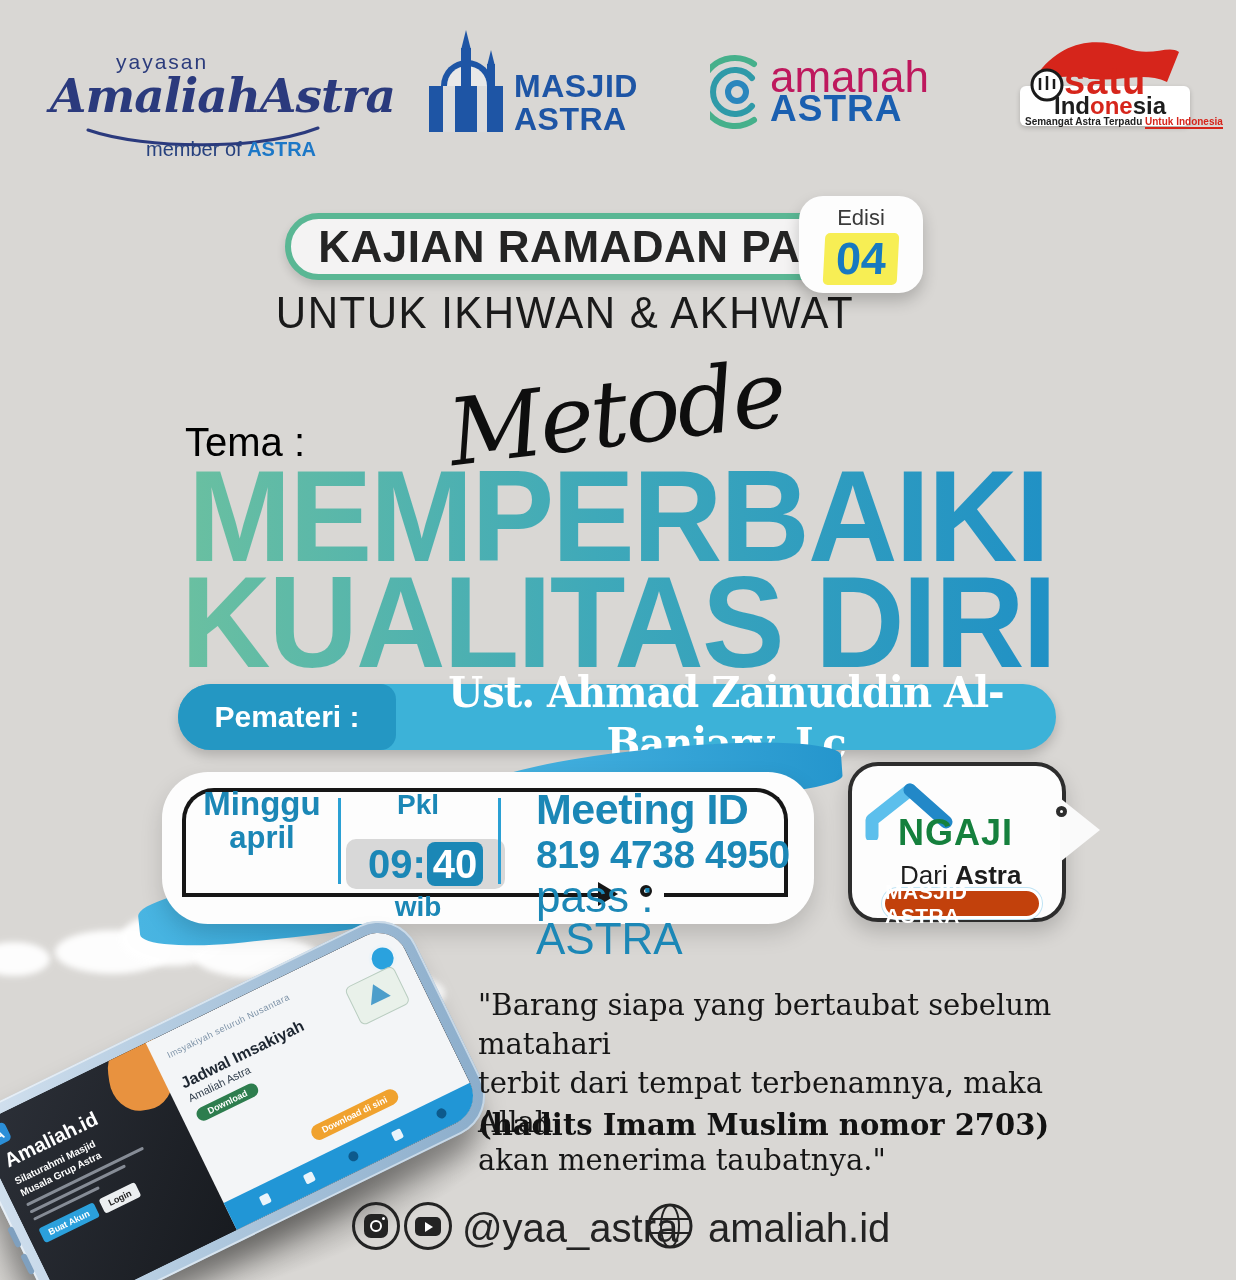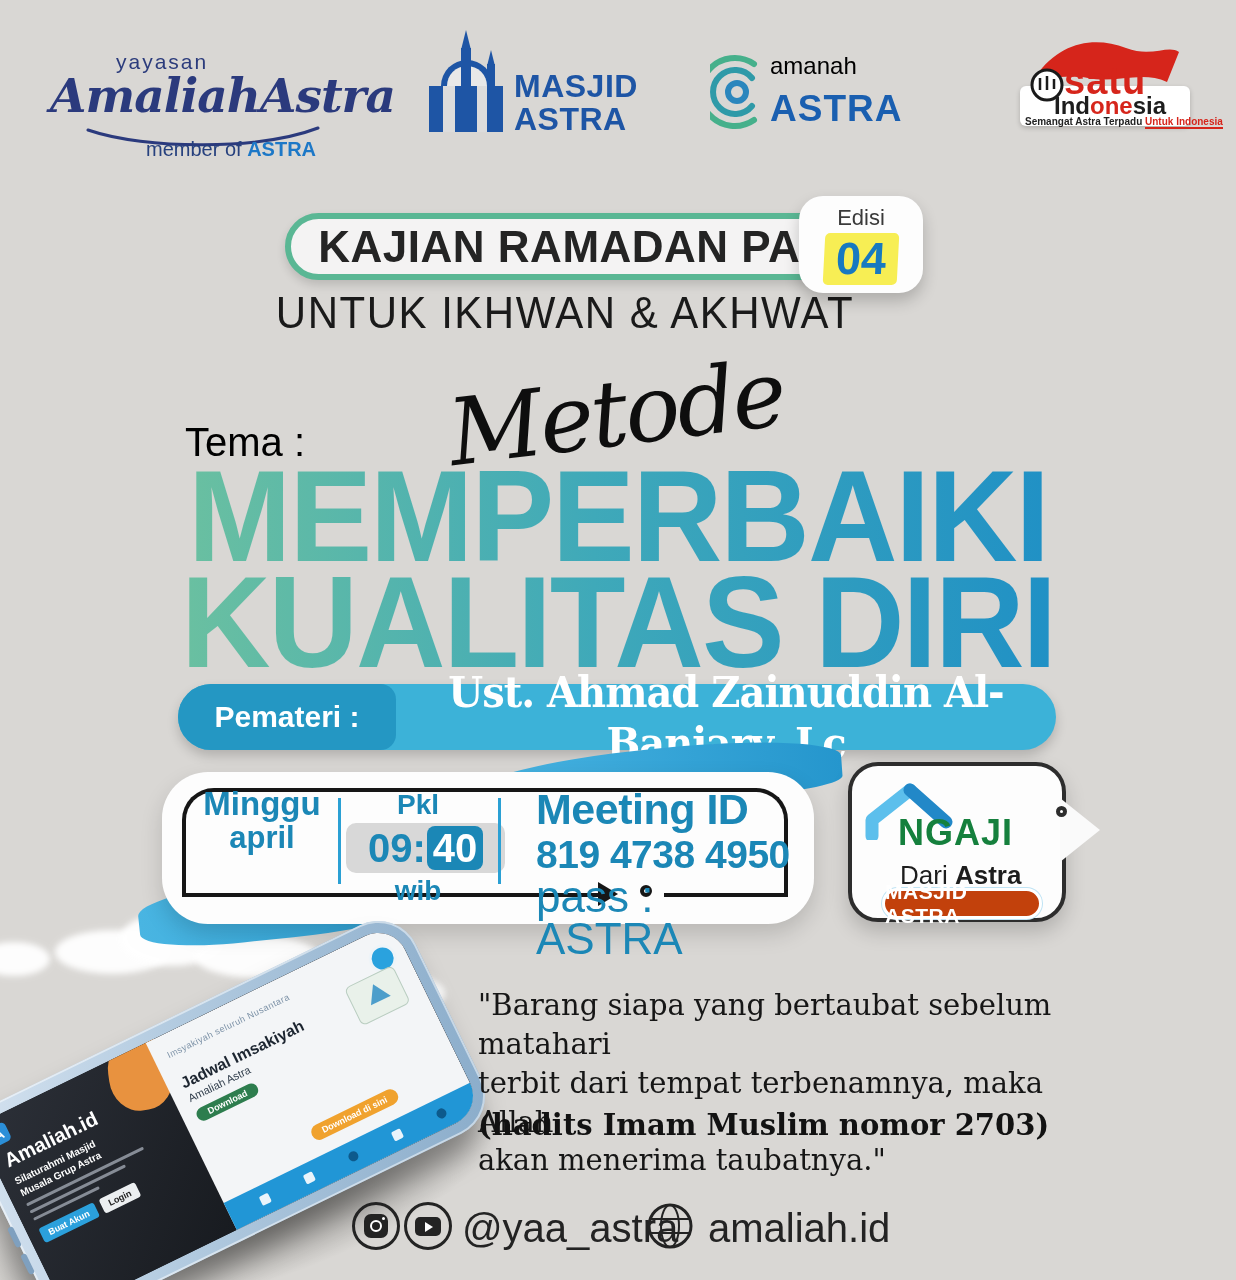--- a/index.html
+++ b/index.html
@@ -17,21 +17,21 @@
   .yayasan { left:116px; top:50px; font-size:21px; color:#2c3c7c; letter-spacing:2px; }
   .amaliah-script { left:50px; top:68px; font-family:"DejaVu Serif", serif; font-style:italic; font-weight:bold; font-size:47px; color:#2b3a7d; letter-spacing:-1px; }
   .amaliah-swash { left:86px; top:126px; }
   .member { left:146px; top:138px; font-size:20px; color:#27417e; }
   .member b { color:#1d78c7; font-weight:800; }
 
   .mosque-icon { left:423px; top:28px; }
   .masjid-text { left:514px; top:70px; font-size:32px; font-weight:800; color:#1e55a5; line-height:1.02; letter-spacing:.5px; }
 
   .arcs-icon { left:710px; top:54px; }
-  .amanah-l1 { left:770px; top:52px; font-size:24px; color:#000000; }
+  .amanah-l1 { left:770px; top:52px; font-size:44px; color:#be185d; }
   .amanah-l2 { left:770px; top:88px; font-size:37px; font-weight:800; color:#1a5fb0; letter-spacing:1px; }
 
   .satu-flag { left:1032px; top:34px; }
   .satu-box { left:1020px; top:86px; width:170px; height:40px; background:#fff; border-radius:6px; box-shadow:0 2px 5px rgba(0,0,0,.2); }
   .satu-fist { left:1028px; top:66px; }
   .satu-word { left:1064px; top:60px; font-size:38px; font-weight:800; color:#d6251b; letter-spacing:1px; }
   .satu-country { left:1054px; top:92px; font-size:24px; font-weight:700; color:#1d1d1d; }
   .satu-country .red { color:#d6251b; }
   .satu-tagline { left:1025px; top:116px; font-size:10px; font-weight:700; color:#222; white-space:nowrap; }
   .satu-tagline .red { color:#d6251b; border-bottom:2px solid #d6251b; }
@@ -70,21 +70,21 @@
   .sched-bl2 { left:664px; top:893px; width:122px; height:4px; background:#161616; z-index:3; }
   .sched-col { z-index:4; color:#1b87b6; text-align:center; }
   .col-day { left:188px; top:786px; width:148px; }
   .day-name { font-size:33px; font-weight:800; line-height:36px; }
   .day-num { font-size:76px; font-weight:800; line-height:70px; letter-spacing:-2px; }
   .day-month { font-size:31px; font-weight:600; line-height:32px; }
   .sched-div { width:3px; height:86px; background:#2aa0d4; top:798px; z-index:4; }
   .div1 { left:338px; } .div2 { left:498px; }
   .col-time { left:346px; top:790px; width:144px; }
   .time-label { font-size:28px; font-weight:700; line-height:30px; }
-  .clock { display:inline-flex; align-items:center; background:#d8d8d8; border-radius:10px; padding:3px 22px; margin-top:3px; }
+  .clock { display:inline-flex; align-items:center; background:#d8d8d8; border-radius:10px; padding:3px 22px; margin-top:19px; }
   .clock-h { font-size:40px; font-weight:800; color:#1b87b6; line-height:42px; }
   .clock-m { font-size:40px; font-weight:800; color:#fff; background:#1b87b6; border-radius:8px; padding:0 6px; line-height:44px; margin-left:1px; }
   .time-zone { font-size:28px; font-weight:600; line-height:32px; margin-top:2px; }
   .col-meet { left:536px; top:786px; width:260px; text-align:left; z-index:4; color:#1b87b6; }
   .meet-label { font-size:43px; font-weight:800; line-height:47px; letter-spacing:-.5px; }
   .meet-id { font-size:39px; font-weight:800; line-height:43px; letter-spacing:-.5px; }
   .meet-pass { font-size:44px; font-weight:400; line-height:42px; }
 
   
   .ngaji { left:848px; top:762px; width:218px; height:160px; background:#fdfdfd; border:4px solid #2d2d2d; border-radius:30px; box-shadow:0 10px 20px rgba(0,0,0,.18); z-index:2; }

